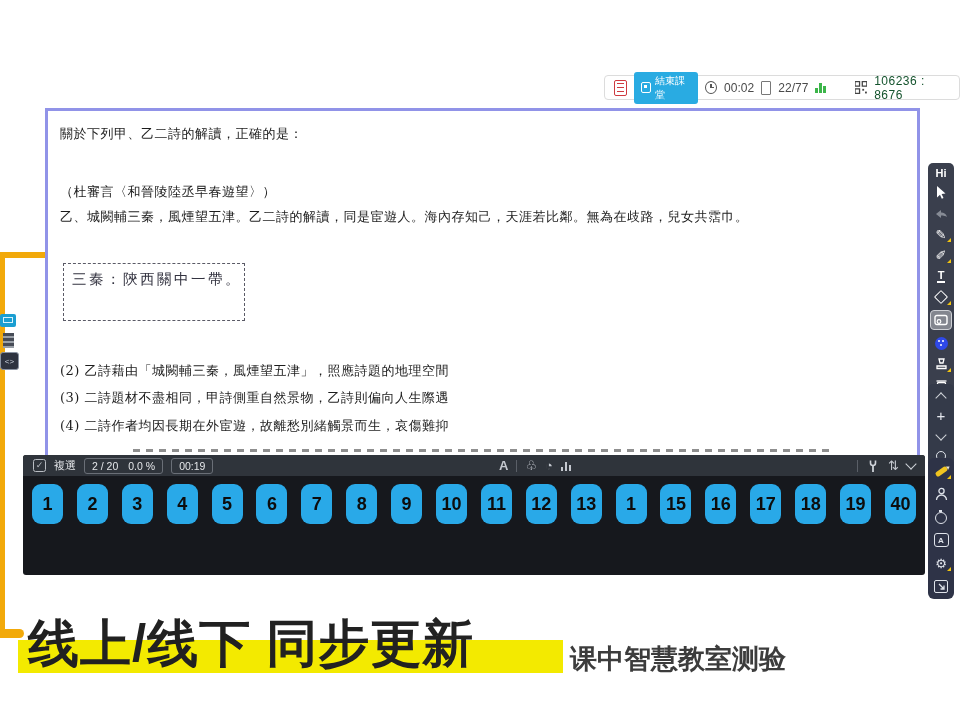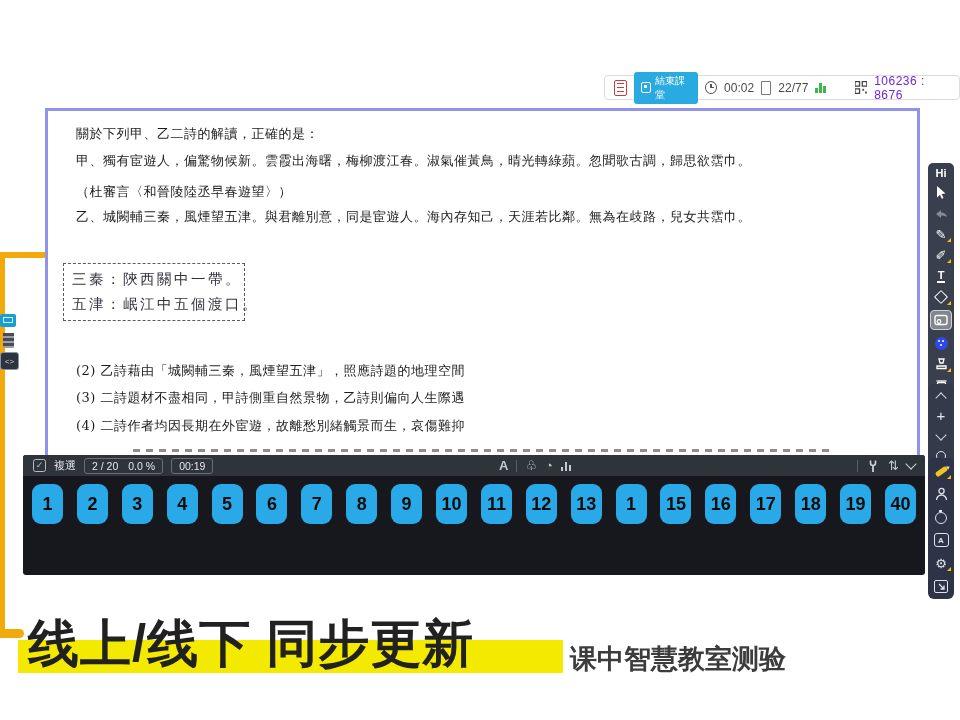--- a/index.html
+++ b/index.html
@@ -23,27 +23,27 @@
   .ic-stop::after{content:"";position:absolute;left:2px;top:2px;width:3px;height:3px;background:#fff;}
   .ic-clock{width:11px;height:11px;border:1.4px solid #555;border-radius:50%;position:relative;}
   .ic-clock::after{content:"";position:absolute;left:4.4px;top:1.8px;width:1.3px;height:3.6px;background:#555;}
   .ic-clock::before{content:"";position:absolute;left:4.4px;top:4.6px;width:3.2px;height:1.3px;background:#555;}
   .ic-page{width:9px;height:12px;border:1.4px solid #777;border-radius:1px;}
   .ic-bars{display:flex;align-items:flex-end;gap:1.5px;height:11px;}
   .ic-bars i{display:block;width:2.5px;background:#3cb54a;}
   .avatar{width:17px;height:17px;border-radius:50%;
           background:radial-gradient(circle at 40% 35%,#d8b18b 0 35%,#8a5f42 70%,#4e3categories1f);}
   .ic-qr{width:13px;height:13px;}
-  .sess{color:#6d28d9;font-size:12px;letter-spacing:.5px;}
+  .sess{color:#14532d;font-size:12px;letter-spacing:.5px;}
 
   
   .qbox{position:absolute;left:45px;top:108px;width:875px;height:350px;box-sizing:border-box;
         border:3px solid #9193e8;background:#fff;color:#1c1c1c;
         font-family:"DejaVu Serif","Liberation Serif",serif;font-size:13px;}
-  .qline{position:absolute;left:28px;white-space:nowrap;letter-spacing:.5px;}
+  .qline{position:absolute;left:12px;white-space:nowrap;letter-spacing:.5px;}
   .notebox{position:absolute;left:15px;top:152px;width:182px;height:58px;box-sizing:border-box;
            border:1.3px dashed #5a5a66;padding:6px 8px;display:flex;flex-direction:column;justify-content:space-between;}
   .noteline{font-size:14.5px;letter-spacing:2.5px;color:#333340;white-space:nowrap;}
   .partial-line{position:absolute;left:85px;top:338px;width:700px;height:3px;opacity:.55;
         background:repeating-linear-gradient(90deg,#333 0 7px,transparent 7px 13px);}
 
   
   .cmdbar{position:absolute;left:23px;top:455px;width:902px;height:120px;background:#16181d;border-radius:3px;}
   .strip{height:21px;background:#2f343b;border-radius:3px 3px 0 0;display:flex;align-items:center;
          padding:0 10px;gap:8px;color:#e4e6e9;font-size:11px;}
@@ -136,26 +136,24 @@
     <rect x="8" y="0" width="5" height="5" fill="none" stroke="#444" stroke-width="1.4"></rect>
     <rect x="0" y="8" width="5" height="5" fill="none" stroke="#444" stroke-width="1.4"></rect>
     <rect x="8" y="8" width="2" height="2" fill="#444"></rect>
       <rect x="11" y="11" width="2" height="2" fill="#444"></rect>
   </svg>
   <span class="sess">106236 : 8676</span>
 </div>
 
 <div class="qbox">
   <div class="qline" style="top:14px">關於下列甲、乙二詩的解讀，正確的是：</div>
-  <div class="qline" style="top:41px">甲、獨有宦遊人，偏驚物候新。雲霞出海曙，梅柳渡江春。淑氣催黃鳥，晴光轉綠蘋。忽聞歌古調，歸思欲霑巾。</div>
   <div class="qline" style="top:72px">（杜審言〈和晉陵陸丞早春遊望〉）</div>
-  <div class="qline" style="top:97px">乙、城闕輔三秦，風煙望五津。與君離別意，同是宦遊人。海內存知己，天涯若比鄰。無為在歧路，兒女共霑巾。</div>
+  <div class="qline" style="top:97px">乙、城闕輔三秦，風煙望五津。乙二詩的解讀，同是宦遊人。海內存知己，天涯若比鄰。無為在歧路，兒女共霑巾。</div>
   <div class="notebox">
     <div class="noteline">三秦：陝西關中一帶。</div>
-    <div class="noteline">五津：岷江中五個渡口。</div>
   </div>
   <div class="qline" style="top:251px">(2) 乙詩藉由「城闕輔三秦，風煙望五津」，照應詩題的地理空間</div>
   <div class="qline" style="top:278px">(3) 二詩題材不盡相同，甲詩側重自然景物，乙詩則偏向人生際遇</div>
   <div class="qline" style="top:306px">(4) 二詩作者均因長期在外宦遊，故離愁別緒觸景而生，哀傷難抑</div>
   <div class="partial-line"></div>
 </div>
 
 <div class="cmdbar">
   <div class="strip">
     <span class="ic-check">✓</span>

